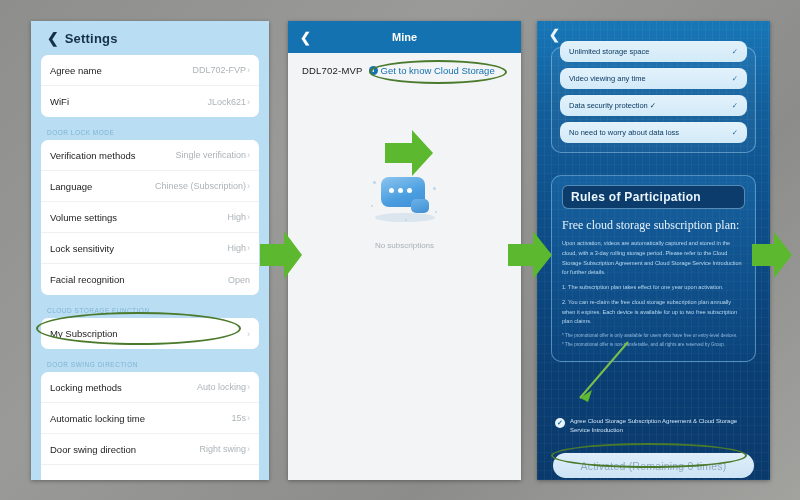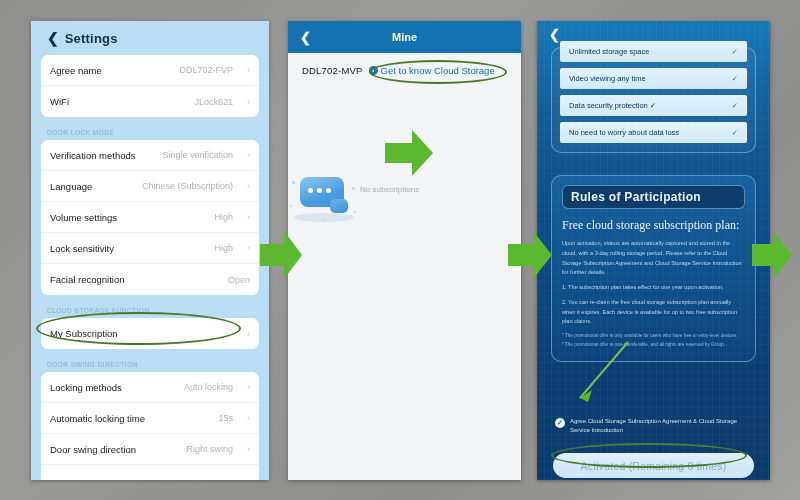--- a/index.html
+++ b/index.html
@@ -41,21 +41,21 @@
     background: #fff; border-radius: 7px; margin-bottom: 9px; overflow: hidden;
   }
   .row {
     display: flex; align-items: center; justify-content: space-between;
     height: 31px; padding: 0 9px;
     border-bottom: 1px solid #eef1f3;
   }
   .row:last-child { border-bottom: none; }
   .row .lbl { font-size: 9.5px; color: #222; }
   .row .val {
-    font-size: 9px; color: #adb3b8; display: flex; align-items: center; gap: 14px;
+    font-size: 9px; color: #adb3b8; display: flex; align-items: center; gap: 1px;
   }
   .row .arr { font-size: 9px; color: #c3c8cc; }
   .section-hd {
     font-size: 6.5px; color: #7fb4d4; letter-spacing: .5px;
     padding: 3px 6px 4px; text-transform: uppercase;
   }
   .ellipse {
     position: absolute; border: 2.5px solid #4b7a2c; border-radius: 50%;
     pointer-events: none;
   }
@@ -83,21 +83,21 @@
   .know-wrap { display: flex; align-items: center; gap: 3px; }
   .info-dot {
     width: 9px; height: 9px; border-radius: 50%; background: #1572b0;
     color: #fff; font-size: 7px; line-height: 9px; text-align: center;
     font-weight: bold; font-family: "Liberation Serif", serif;
   }
   .know-txt { font-size: 9.5px; color: #1572b0; }
   #ell-know { left: 369px; top: 60px; width: 138px; height: 24px; }
   .mine-empty {
     position: absolute; left: 0; right: 0; top: 150px;
-    display: flex; flex-direction: row; 
+    display: flex; flex-direction: column; align-items: center;
   }
   .empty-glyph { position: relative; width: 72px; height: 56px; }
   .bubble-main {
     position: absolute; left: 12px; top: 6px; width: 44px; height: 30px;
     border-radius: 8px;
     background: linear-gradient(160deg, #8cc5f0 0%, #4a9ee0 60%, #3f8fd4 100%);
   }
   .bubble-sm {
     position: absolute; left: 42px; top: 28px; width: 18px; height: 14px;
     border-radius: 5px;
@@ -130,21 +130,21 @@
   .cloud-header .chev { color: #eaf4fb; font-size: 13px; font-weight: bold; margin-left: 12px; }
   .feat-card {
     position: relative; margin: 0 14px; padding: 6px 8px 9px;
     border: 1px solid rgba(170,215,245,.45);
     border-radius: 10px;
     background: rgba(255,255,255,.04);
   }
   .feat-row {
     display: flex; align-items: center; justify-content: space-between;
     background: linear-gradient(180deg, #e3f2fb 0%, #d2eaf8 100%);
-    border-radius: 2px; height: 21px; padding: 8px 9px; margin-bottom: 6px;
+    border-radius: 8px; height: 21px; padding: 8px 9px; margin-bottom: 6px;
   }
   .feat-row:first-child { margin-top: -13px; }
   .feat-row:last-child { margin-bottom: 0; }
   .feat-lbl { font-size: 7.5px; color: #0d3b63; }
   .feat-chk { font-size: 7.5px; color: #2f6f9e; }
 
   .rules-box {
     position: relative; margin: 22px 14px 0;
     border: 1px solid rgba(150,205,240,.5);
     border-radius: 10px;

